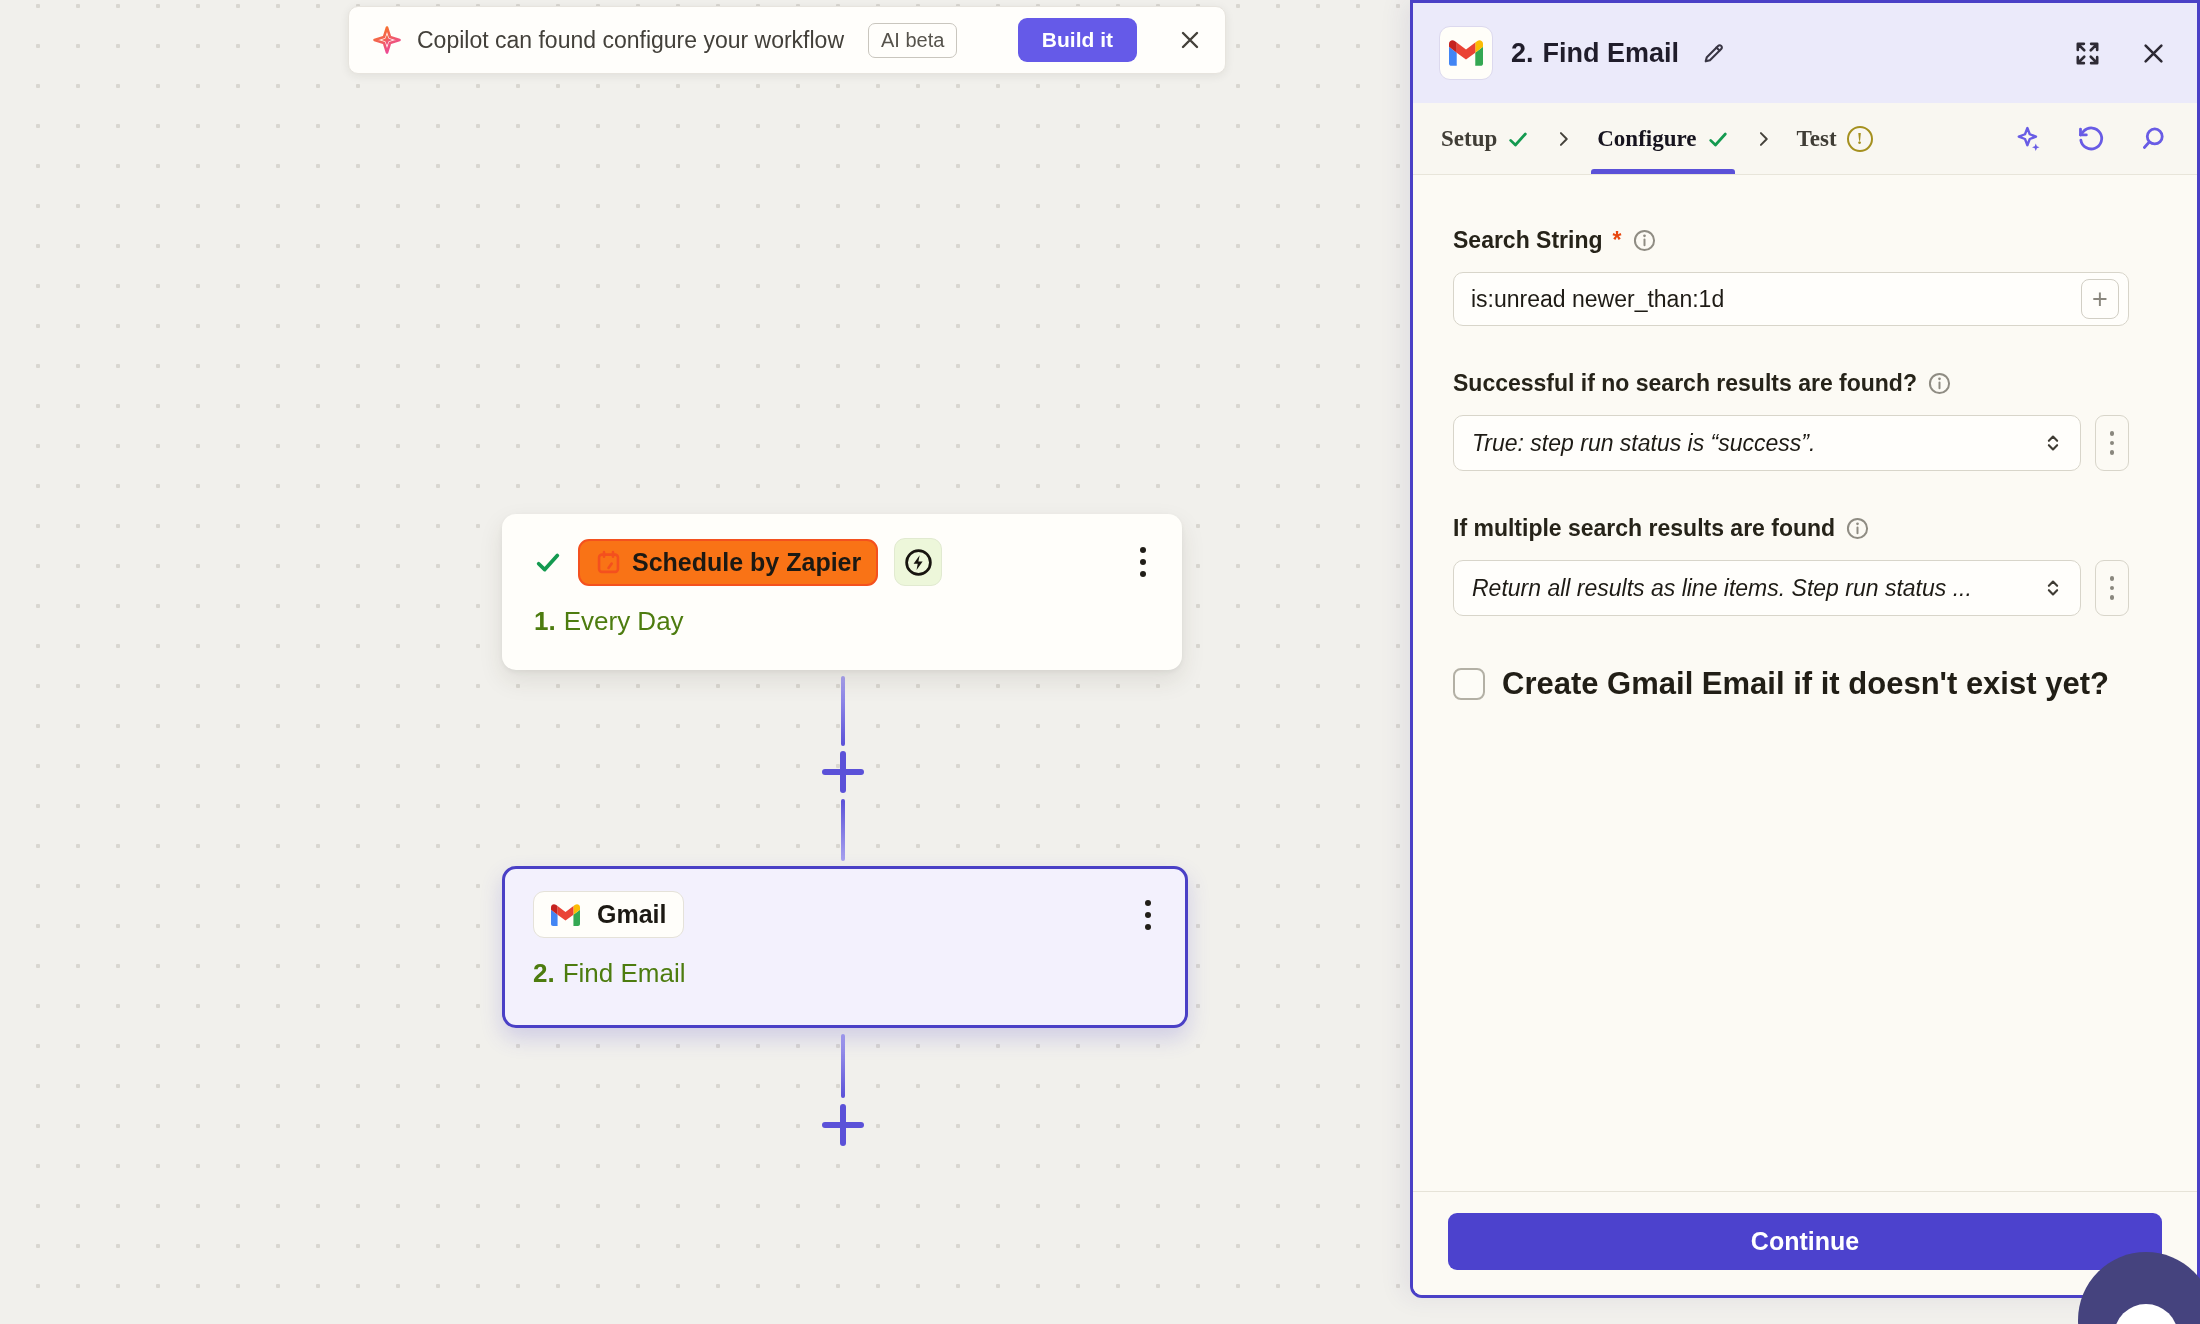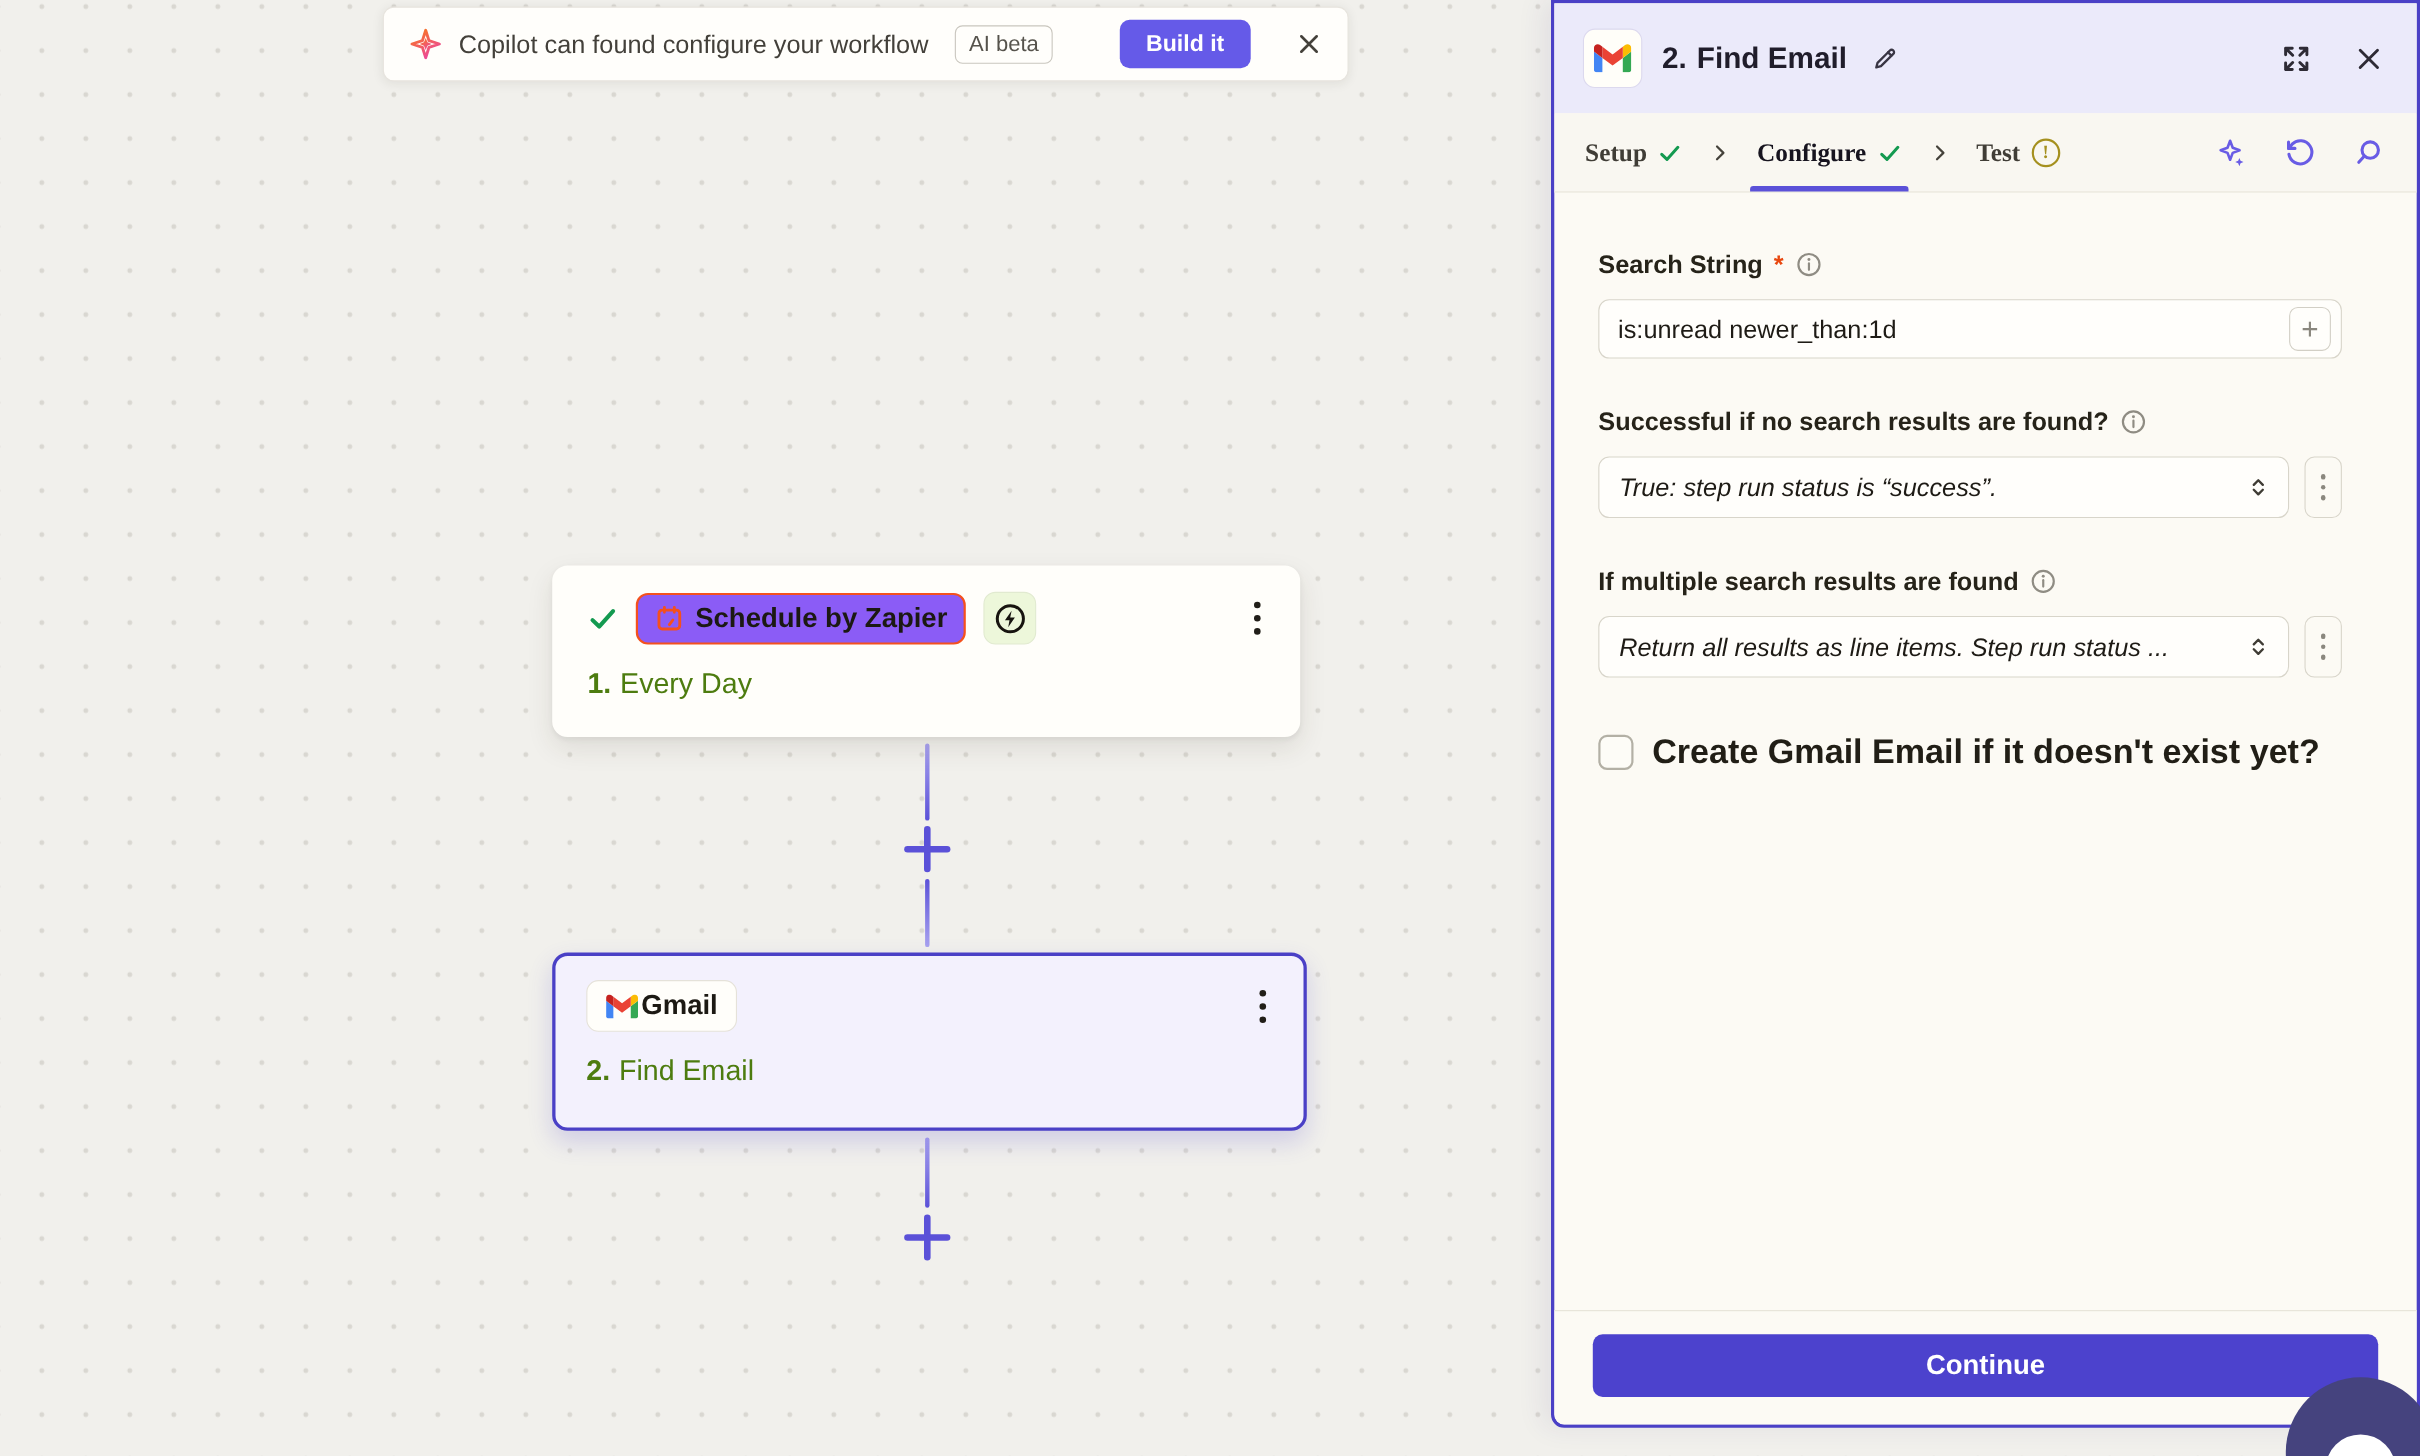--- a/index.html
+++ b/index.html
@@ -36,21 +36,21 @@
 
   
   .step-card {
     position: absolute; background: #fffefa; border-radius: 14px;
     box-shadow: 0 2px 5px rgba(0,0,0,.05), 0 10px 24px rgba(55,48,30,.10);
     padding: 24px 30px 0 32px; z-index: 4;
   }
   .card-row1 { display: flex; align-items: center; gap: 16px; }
   .app-pill {
     display: flex; align-items: center; gap: 10px;
-    border: 2.5px solid #f4511e; background: #8b5cf6;
+    border: 2.5px solid #f4511e; background: #f97316;
     border-radius: 11px; padding: 7px 15px; cursor: pointer;
   }
   .app-pill-label { font-weight: 700; font-size: 25px; color: #1c1913; }
   .bolt-badge {
     width: 48px; height: 48px; border-radius: 11px; background: #edf7da;
     border: 1px solid #e1ead0; display: flex; align-items: center; justify-content: center;
     cursor: pointer;
   }
   .kebab { margin-left: auto; display: flex; flex-direction: column; gap: 6px; padding: 6px; cursor: pointer; }
   .kebab .dot { width: 6px; height: 6px; border-radius: 50%; background: #211e18; }
@@ -59,21 +59,21 @@
   .card-title .nm { font-weight: 500; margin-left: 8px; }
 
   .step1 { left: 502px; top: 514px; width: 680px; height: 156px; }
   .step2 {
     left: 502px; top: 866px; width: 686px; height: 162px;
     background: #f3f1fd; border: 3.5px solid #4a40c6;
     box-shadow: 0 10px 22px rgba(74,64,198,.20);
     padding: 22px 28px 0 28px;
   }
   .gmail-pill {
-    display: flex; align-items: center; gap: 3px;
+    display: flex; align-items: center; gap: 17px;
     background: #fffefa; border: 1px solid #e5e2d9; border-radius: 11px;
     padding: 8px 17px; cursor: pointer;
   }
 
   
   .vline { position: absolute; left: 841px; width: 4px; border-radius: 2px; z-index: 2; }
   .fade-down { background: linear-gradient(#a8a2ef, #5b51d8); }
   .fade-up   { background: linear-gradient(#5b51d8, #a8a2ef); }
   .plus-btn { position: absolute; left: 822px; width: 42px; height: 42px; cursor: pointer; z-index: 3; }
   .plus-btn::before, .plus-btn::after {

